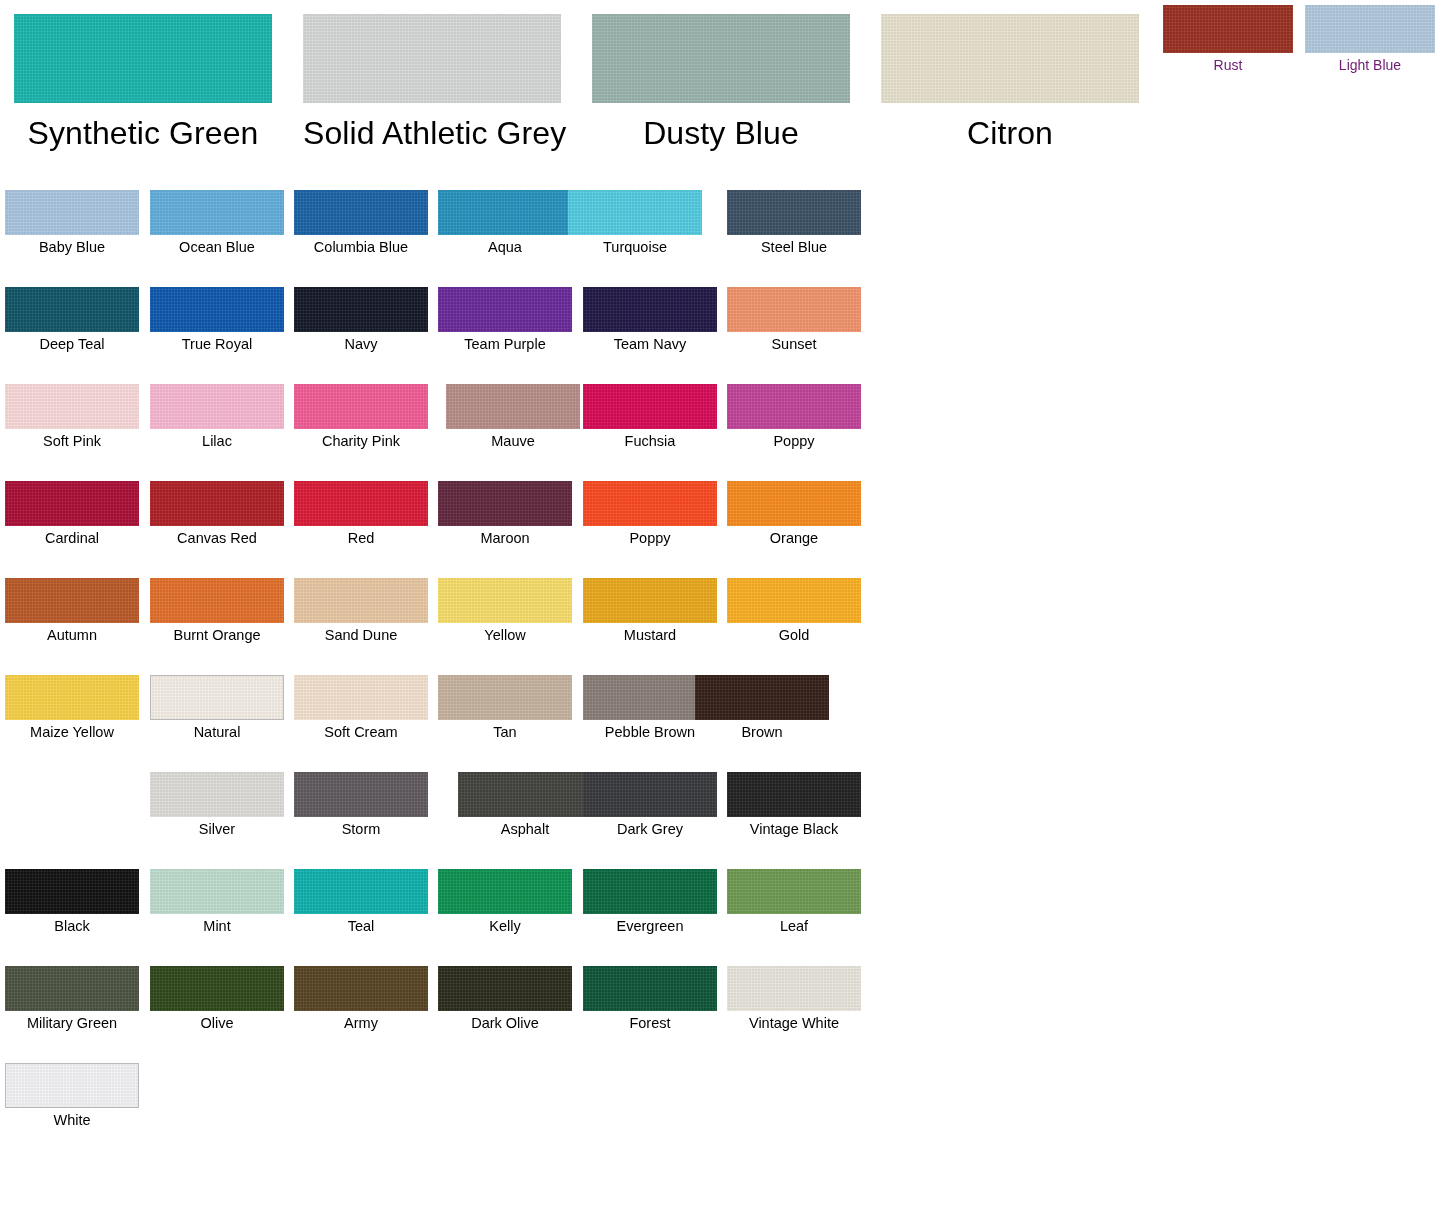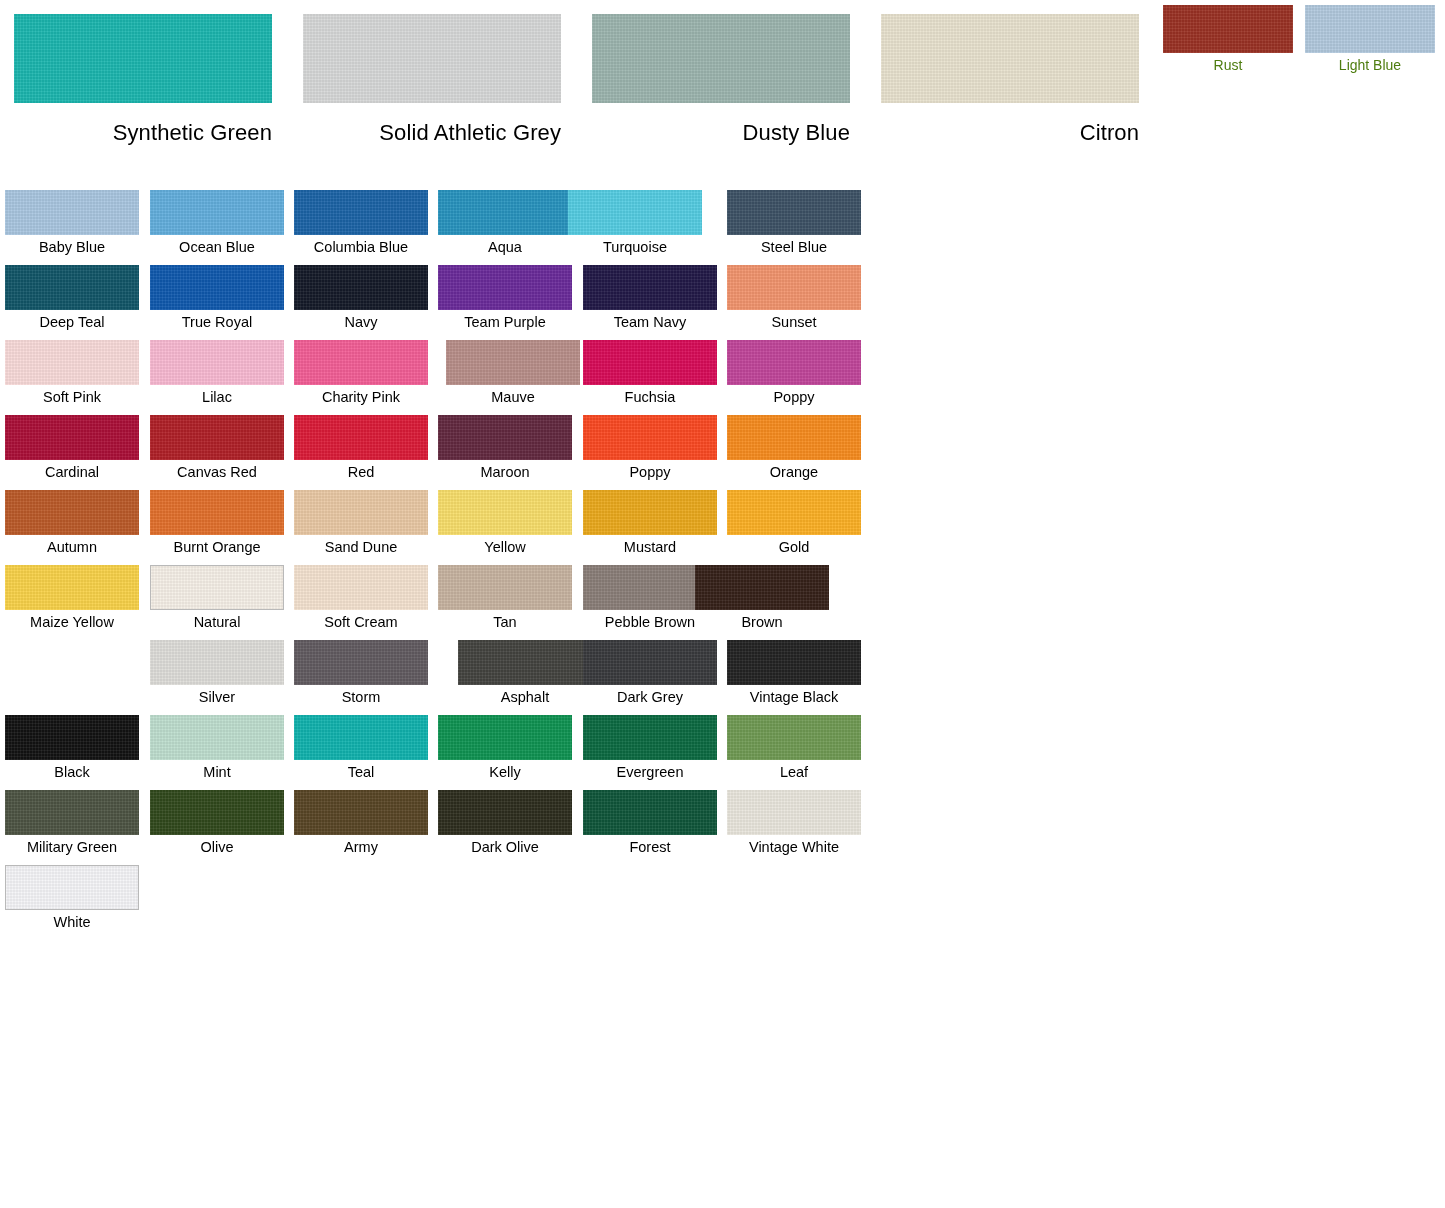--- a/index.html
+++ b/index.html
@@ -28,22 +28,22 @@
     top: 14px;
   }
   .featured-chip {
     width: 258px;
     height: 89px;
     display: block;
   }
   .featured-label {
     display: block;
     width: 258px;
-    text-align: right;
-    font-size: 22px;
+    text-align: center;
+    font-size: 32px;
     line-height: 30px;
     color: #000000;
     margin-top: 15px;
     letter-spacing: 0.1px;
     white-space: nowrap;
   }
 
   
   .mini-item {
     position: absolute;
@@ -53,35 +53,35 @@
     width: 130px;
     height: 48px;
     display: block;
   }
   .mini-label {
     display: block;
     width: 130px;
     text-align: center;
     font-size: 14px;
     line-height: 16px;
-    color: #4d7c0f;
+    color: #701a75;
     margin-top: 4px;
     white-space: nowrap;
   }
 
   
   .grid {
     position: absolute;
     left: 0;
     top: 190px;
     width: 900px;
   }
   .grid-row {
     position: relative;
-    height: 75px;
+    height: 97px;
   }
   .cell {
     position: absolute;
     top: 0;
   }
   .cell-chip {
     width: 134px;
     height: 45px;
     display: block;
     box-sizing: border-box;

